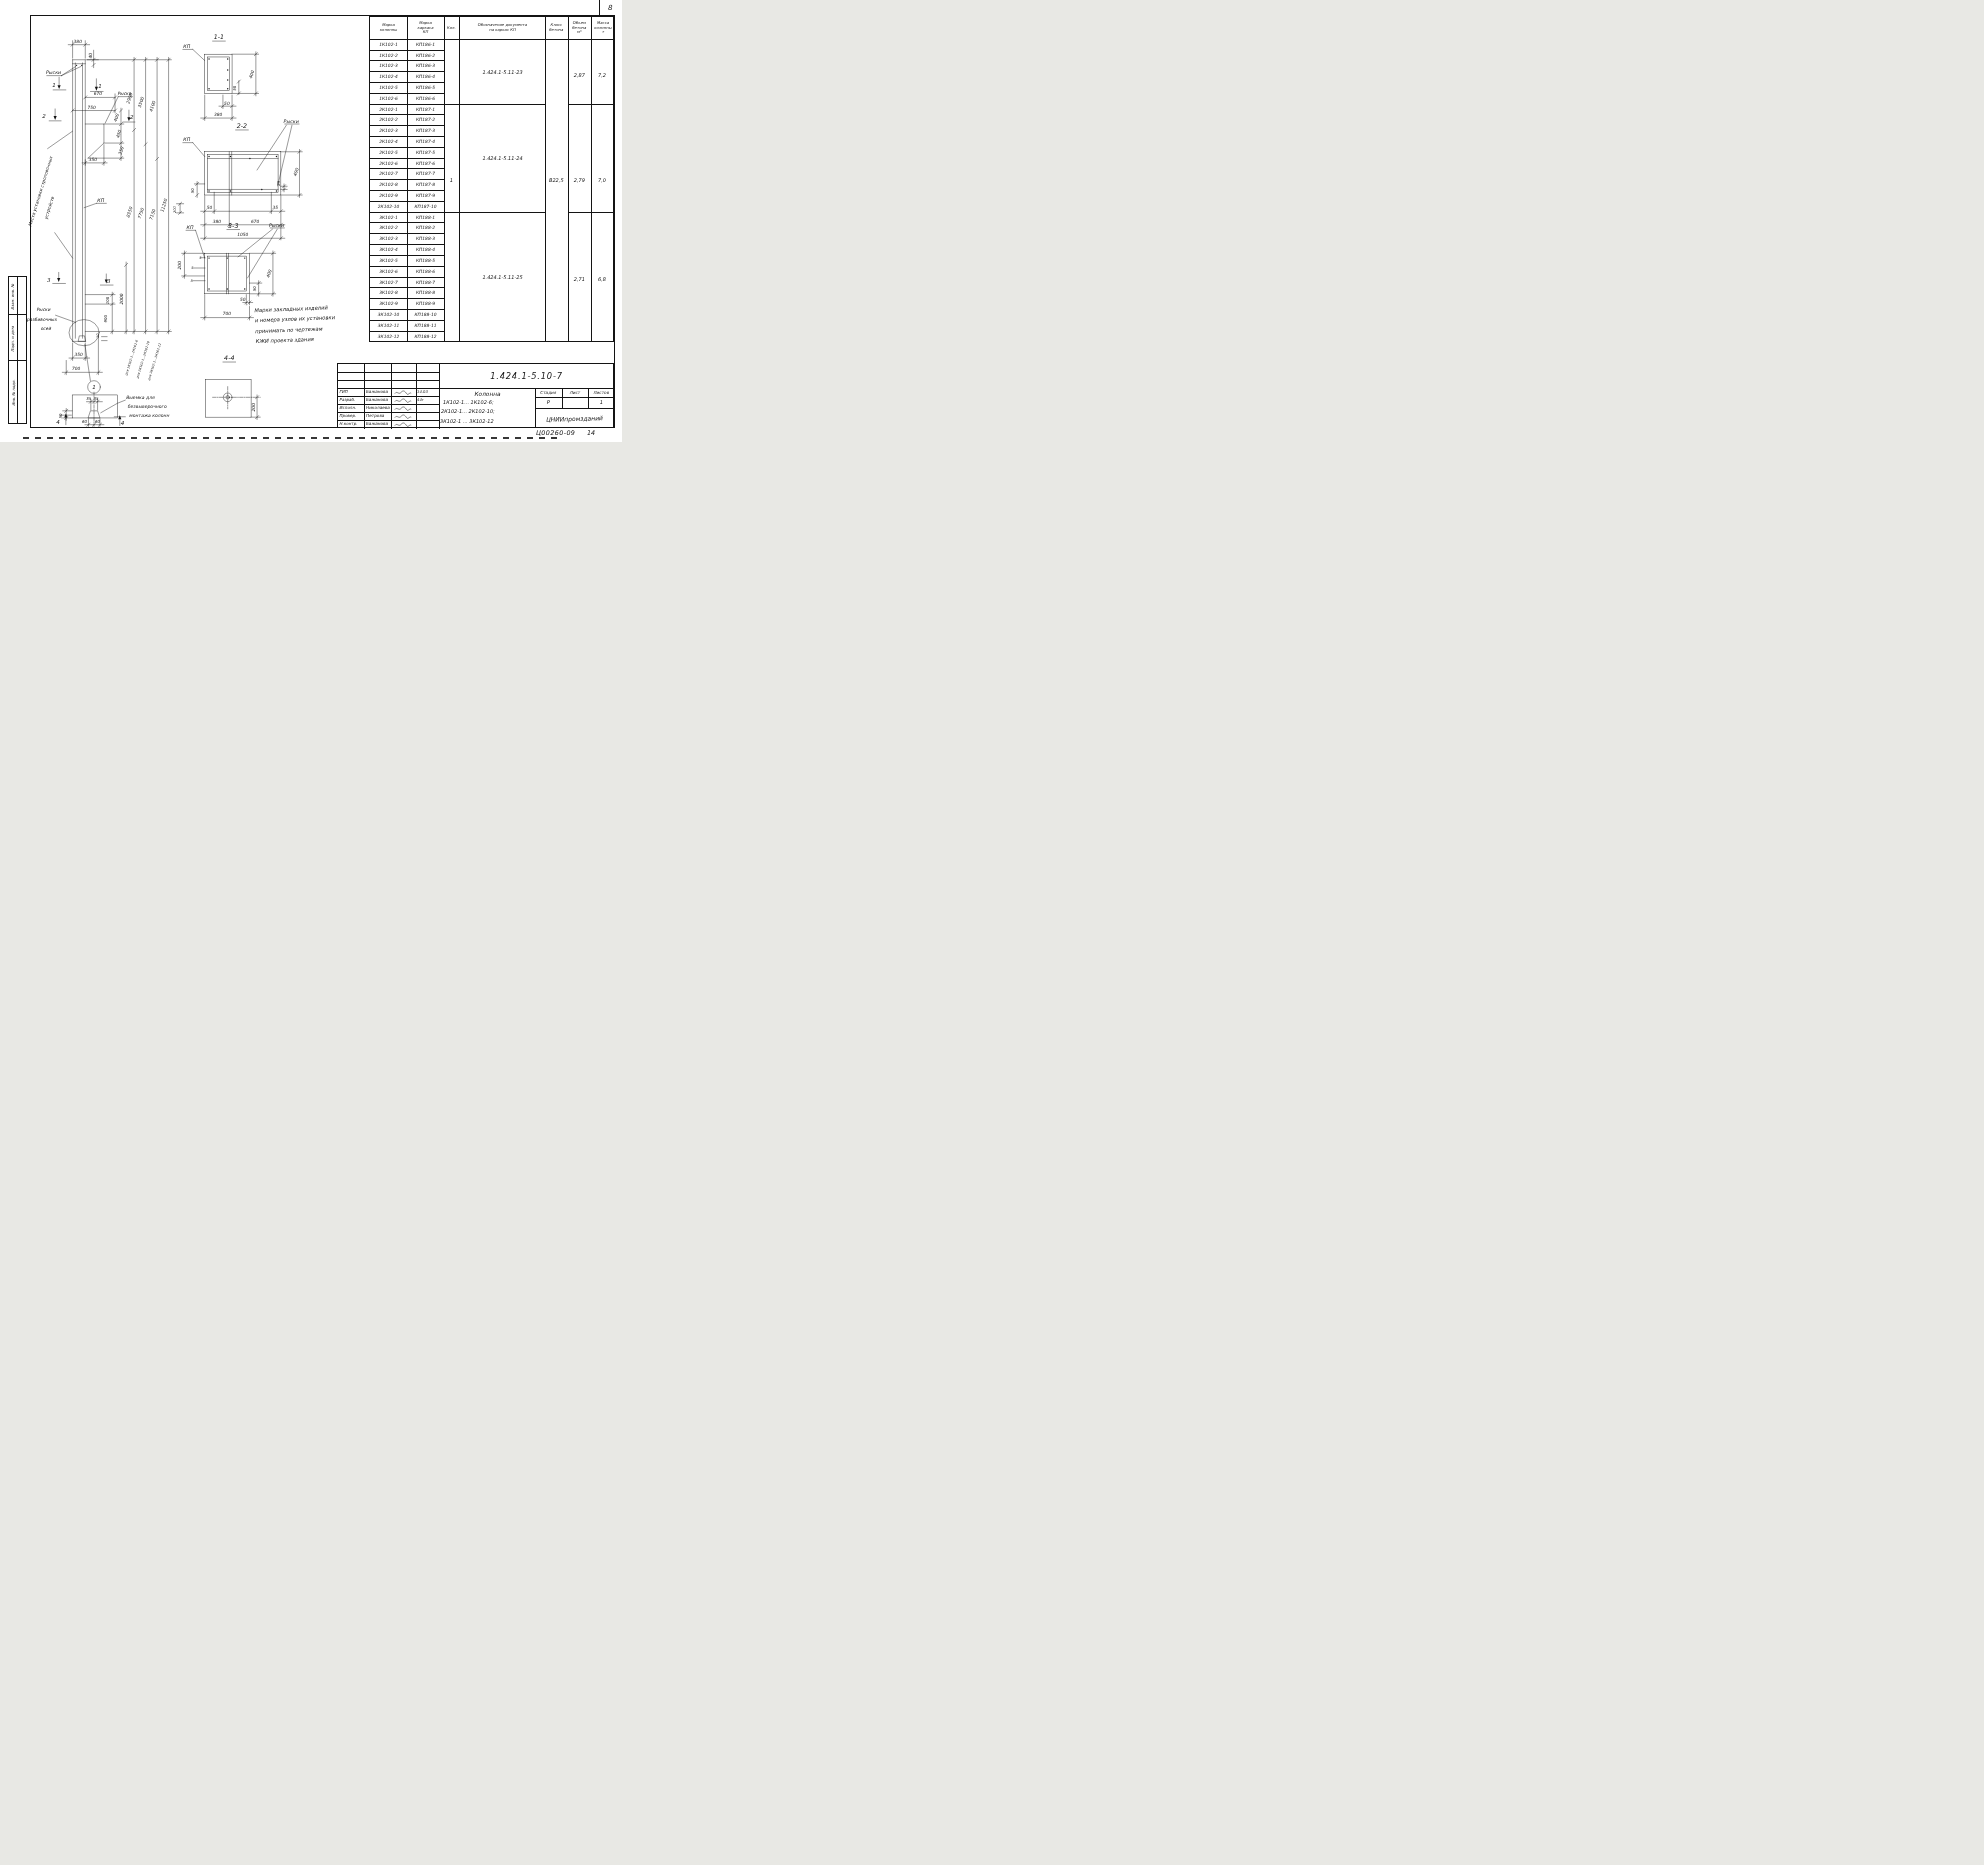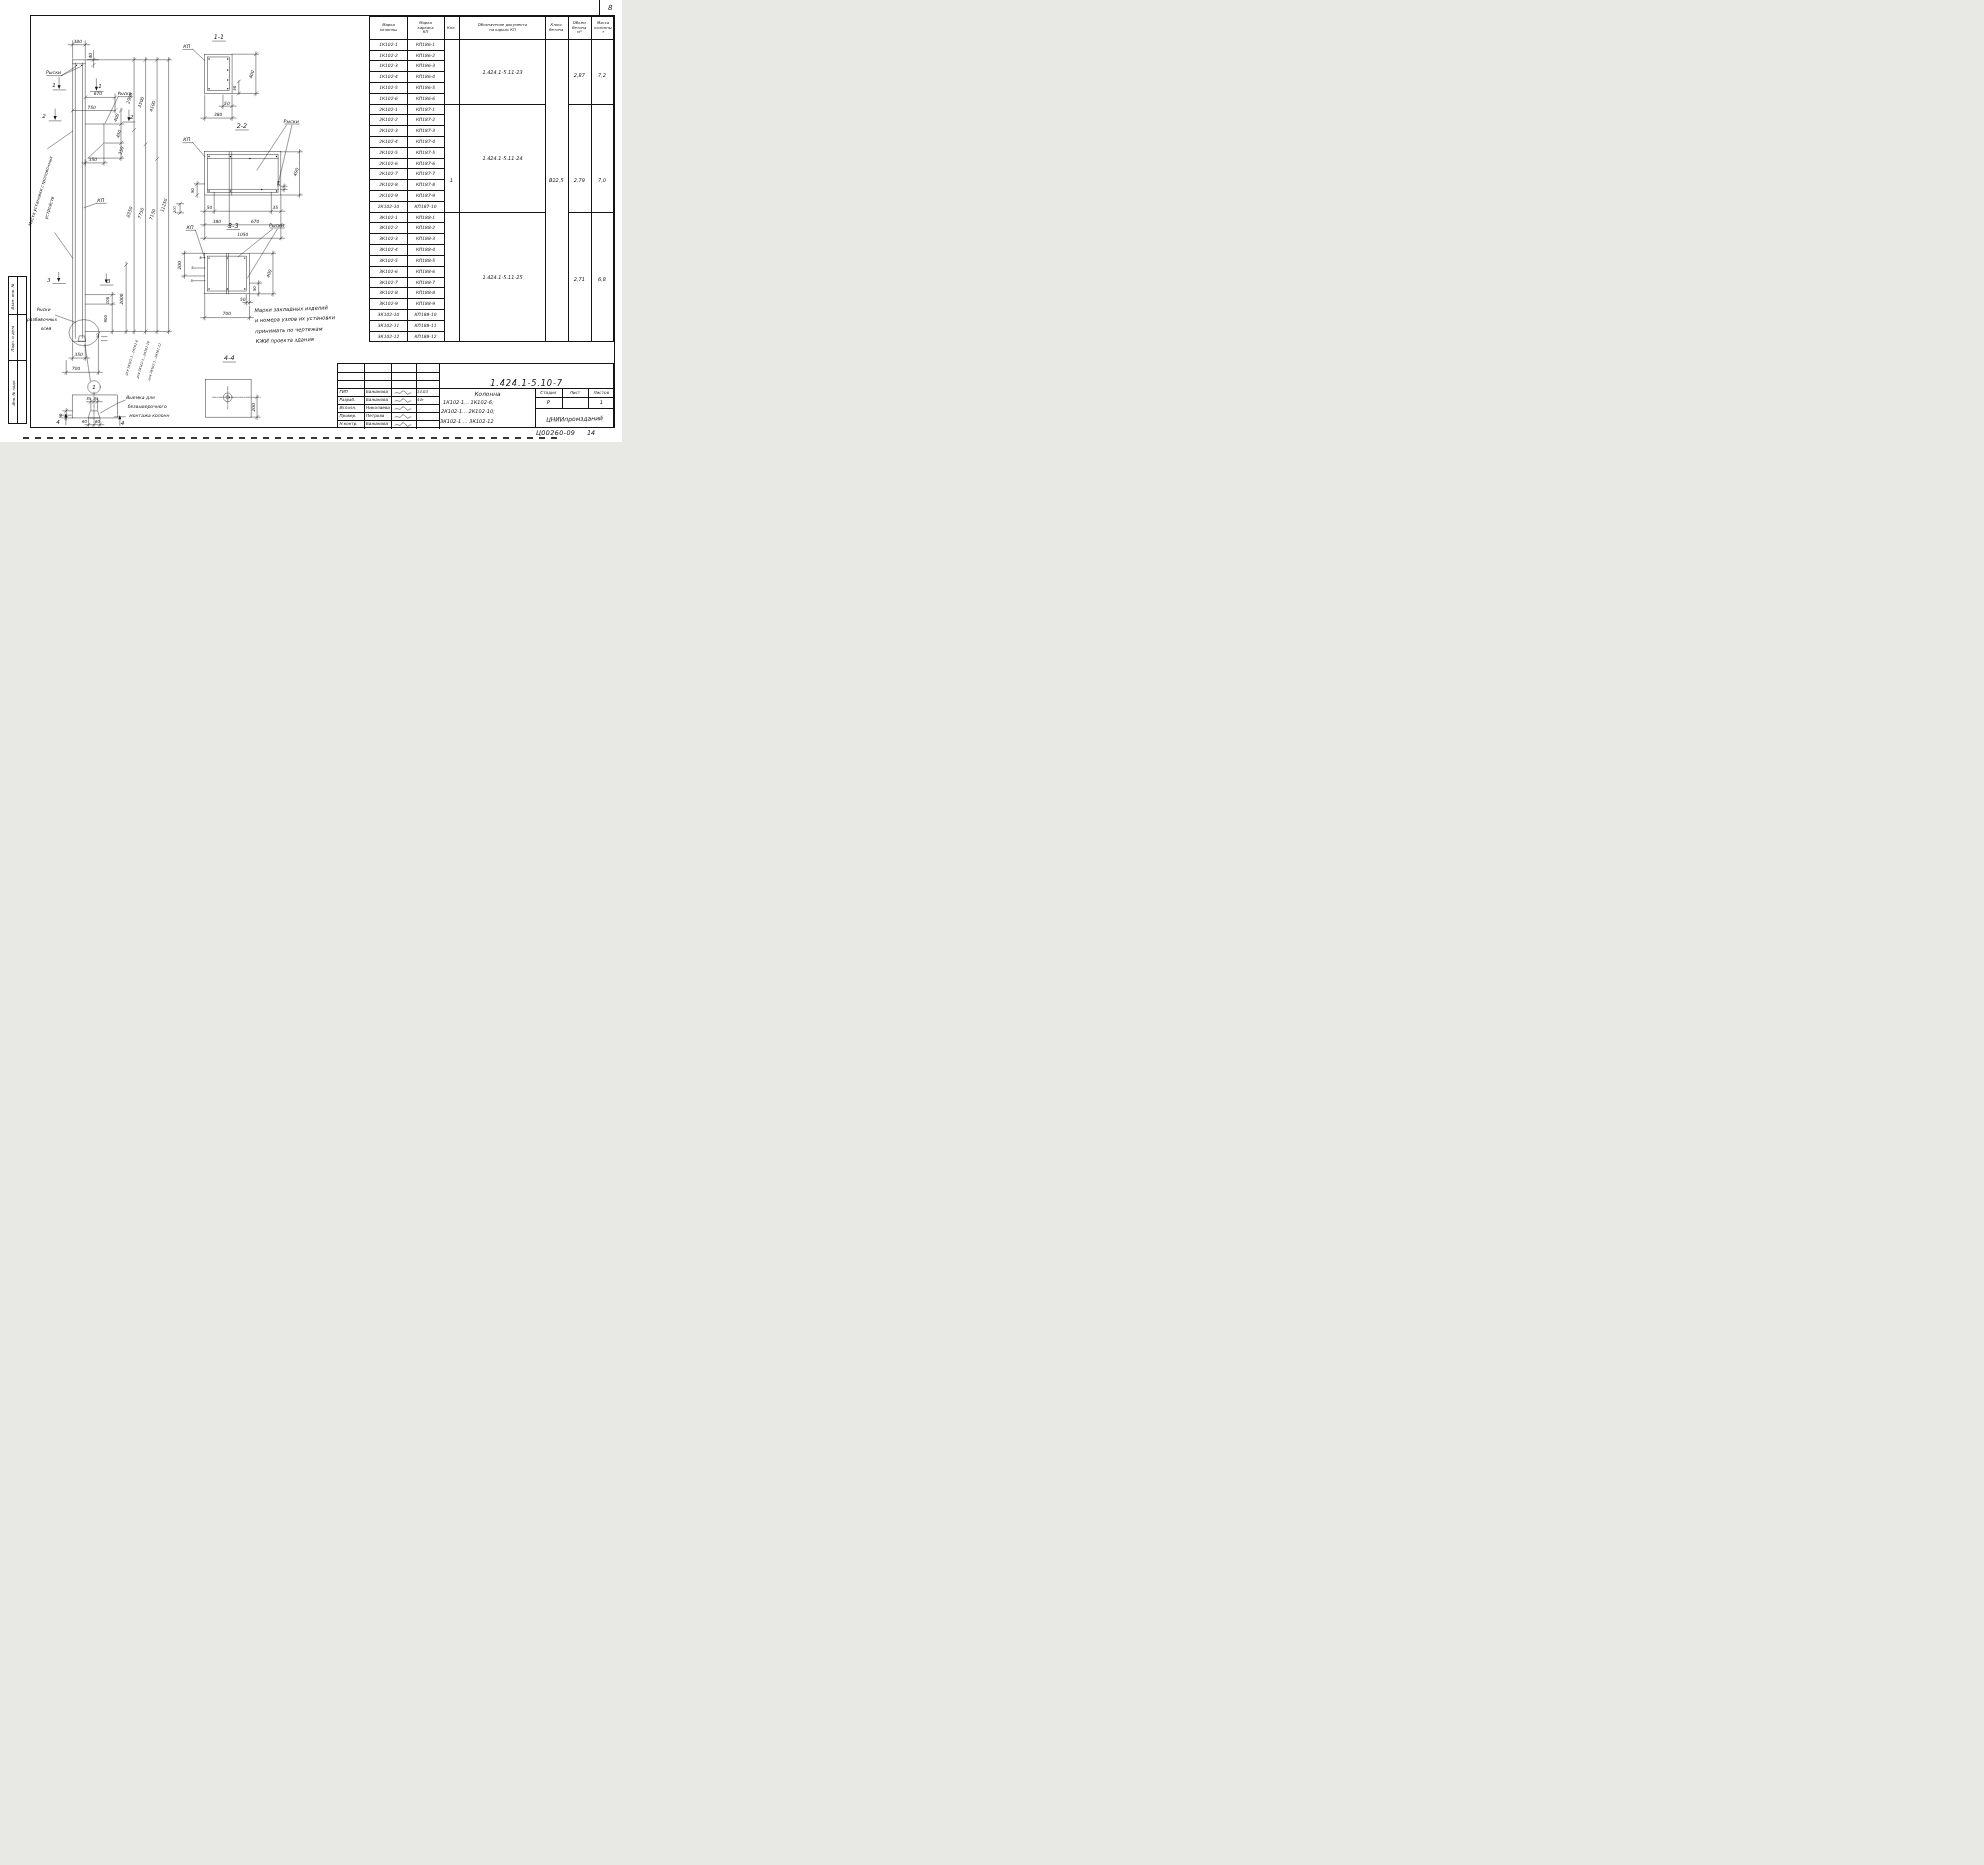--- a/index.html
+++ b/index.html
@@ -588,21 +588,21 @@
     <div class="hline" style="left:0;top:8px;width:101px;height:0.5px;"></div>
     <div class="hline" style="left:0;top:16px;width:101px;height:0.5px;"></div>
     <div class="hline" style="left:0;top:24px;width:277px;height:0.8px;"></div>
     <div class="hline" style="left:0;top:32px;width:101px;height:0.5px;"></div>
     <div class="hline" style="left:0;top:40px;width:101px;height:0.5px;"></div>
     <div class="hline" style="left:0;top:48px;width:101px;height:0.5px;"></div>
     <div class="hline" style="left:0;top:56px;width:101px;height:0.5px;"></div>
     <div class="hline" style="left:197px;top:33px;width:79px;height:0.5px;"></div>
     <div class="hline" style="left:197px;top:44px;width:79px;height:0.8px;"></div>
 
-    <div class="cell-text hand" style="left:101px;top:0;width:175px;height:24px;font-size:8.3px;letter-spacing:0.8px;align-items:flex-end;">
+    <div class="cell-text hand" style="left:101px;top:0;width:175px;height:24px;font-size:8.3px;letter-spacing:0.8px;">
         <span>1.424.1-5.10-7</span>
       </div>
 
     <div class="cell-text hand" style="left:102px;top:25px;width:95px;height:9.5px;font-size:5.8px;">
         <span>Колонна</span>
       </div>
     <div class="abs hand" style="left:105px;top:35px;font-size:5px;"><span>1К102-1... 1К102-6;</span></div>
     <div class="abs hand" style="left:103px;top:44px;font-size:5px;"><span>2К102-1... 2К102-10;</span></div>
     <div class="abs hand" style="left:102px;top:54px;font-size:5px;"><span>3К102-1 ... 3К102-12</span></div>
 

